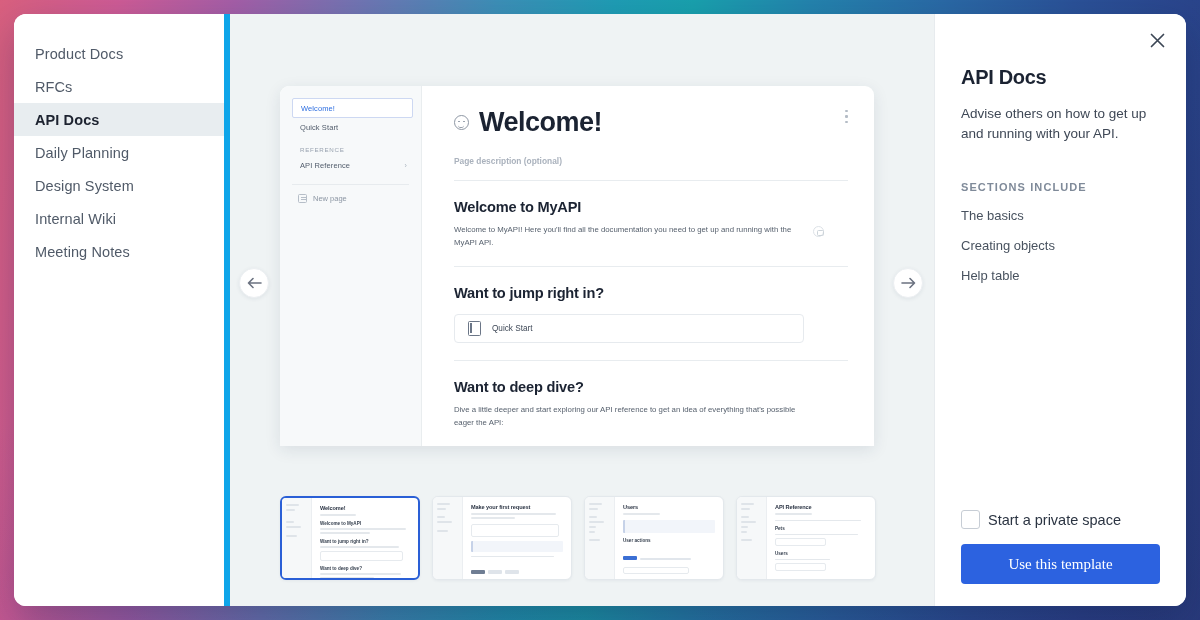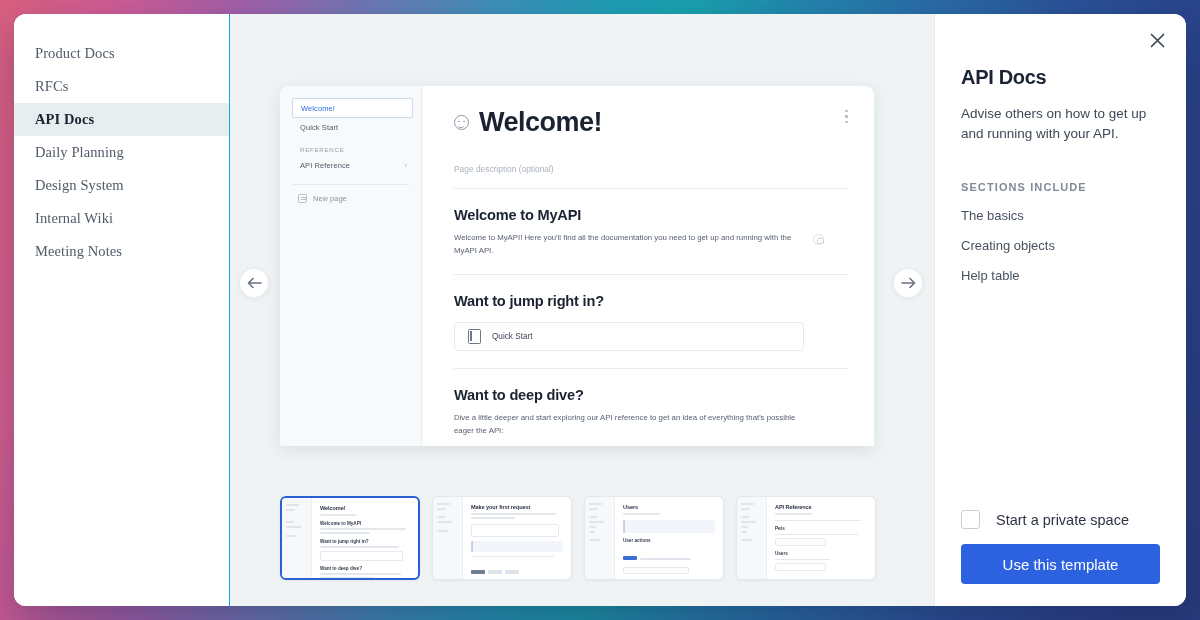--- a/index.html
+++ b/index.html
@@ -39,23 +39,22 @@
     display: flex;
     overflow: hidden;
     box-shadow: 0 14px 40px rgba(15,25,60,.28);
   }
 
   
   #sidebar {
     width: 216px;
     flex: 0 0 216px;
     background: #ffffff;
-    border-right: 1px solid #0ea5e9;
+    border-right: 6px solid #0ea5e9;
     padding-top: 23px;
-    font-family: Liberation Serif, serif;
   }
   .side-item {
     height: 33px;
     display: flex;
     align-items: center;
     padding-left: 21px;
     font-size: 14.5px;
     color: #505a68;
     cursor: pointer;
     letter-spacing: .1px;
@@ -143,21 +142,21 @@
     content:""; position:absolute; left:3.4px; top:8.3px;
     width:6px;height:2.6px;border-bottom:1.3px solid #8e97a4;border-radius:0 0 6px 6px;
   }
   .doc-title { font-size: 27px; font-weight: 700; color: #1b2332; letter-spacing: -.5px; }
   .kebab {
     position:absolute; right:26px; top:24px; width:3px; height:13px;
     display:flex; flex-direction:column; justify-content:space-between; align-items:center;
     cursor:pointer;
   }
   .kebab i { width:2.2px;height:2.2px;border-radius:50%;background:#b4bcc6;display:block;}
-  .doc-sub { font-size: 8.4px; color: #aab2bd; margin-top: 26px; }
+  .doc-sub { font-size: 8.4px; color: #aab2bd; margin-top: 18px; font-weight: bold; }
   .doc-hr { height:1px; background:#e8ecef; margin: 14px 0 0 0;}
   .doc-h2 { font-size: 14.6px; font-weight: 700; color:#1b2332; margin-top: 18px; letter-spacing:-.2px;}
   .doc-p { font-size: 7.8px; line-height: 1.65; color:#555f6c; margin-top: 9px; max-width: 345px;}
   .bubble {
     position:absolute; right:24px; width:11px;height:11px;border:1px solid #dde2e7;border-radius:50%;
   }
   .bubble:after{content:"";position:absolute;left:2.5px;top:3px;width:5px;height:4px;border:1px solid #cdd4da;border-radius:1.5px;}
   .qs-card {
     margin-top: 13px; height: 29px; border:1px solid #e6eaee; border-radius:4px;
     display:flex; align-items:center; gap:11px; padding-left:13px; width: 350px; background:#fff;
@@ -213,28 +212,28 @@
   }
   #close-btn {
     position:absolute; right:18px; top:15px; width:22px;height:22px;
     display:flex;align-items:center;justify-content:center;cursor:pointer;
   }
   #panel-title { font-size:20px; font-weight:700; color:#1b2332; margin-top:28px; letter-spacing:-.3px;}
   #panel-desc { font-size:13.5px; line-height:1.5; color:#3f4856; margin-top:15px;}
   #sections-cap { font-size:11px; font-weight:700; letter-spacing:1.1px; color:#7f8a99; margin-top:36px;}
   .sec-item { font-size:13px; color:#48525f; margin-top:15px; cursor:pointer;}
   #right-spacer { flex:1 1 auto; }
-  #private-row { display:flex; align-items:center; gap:16px; margin-bottom:15px;}
+  #private-row { display:flex; align-items:center; gap:8px; margin-bottom:15px;}
   #private-box { width:19px;height:19px;border:1.6px solid #c7cdd5;border-radius:3px;cursor:pointer;flex:0 0 19px;}
   #private-label { font-size:14.5px; color:#2b3442;}
   #use-btn {
     height:40px; border-radius:4px; background:#2c62e0; color:#fff;
     display:flex;align-items:center;justify-content:center;
     font-size:15px; cursor:pointer; border:none; width:100%;
-    font-family:Liberation Sans, sans-serif;
+    font-family:Liberation Serif, serif;
   }
 </style>
 </head>
 <body>
 
 <div id="modal">
 
   <div id="sidebar">
     <div class="side-item">
       <span>Product Docs</span>

